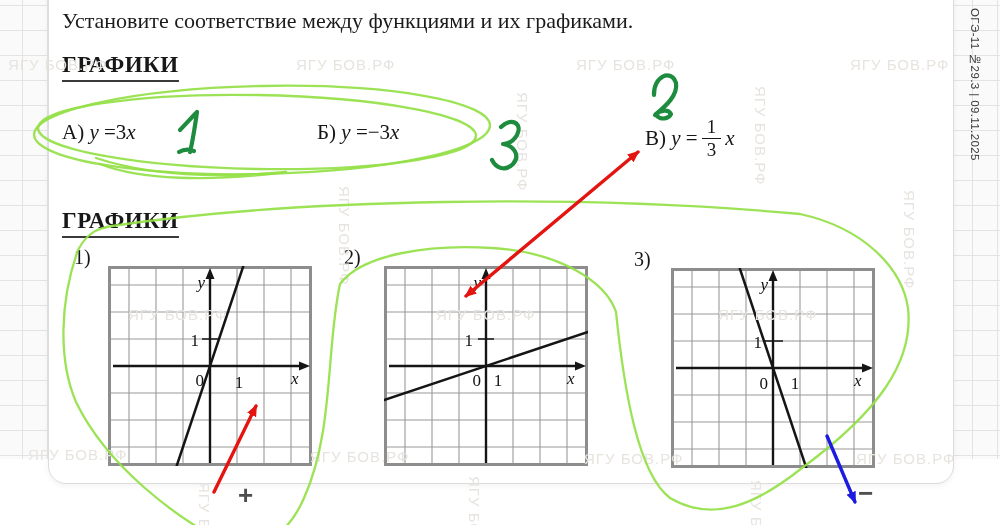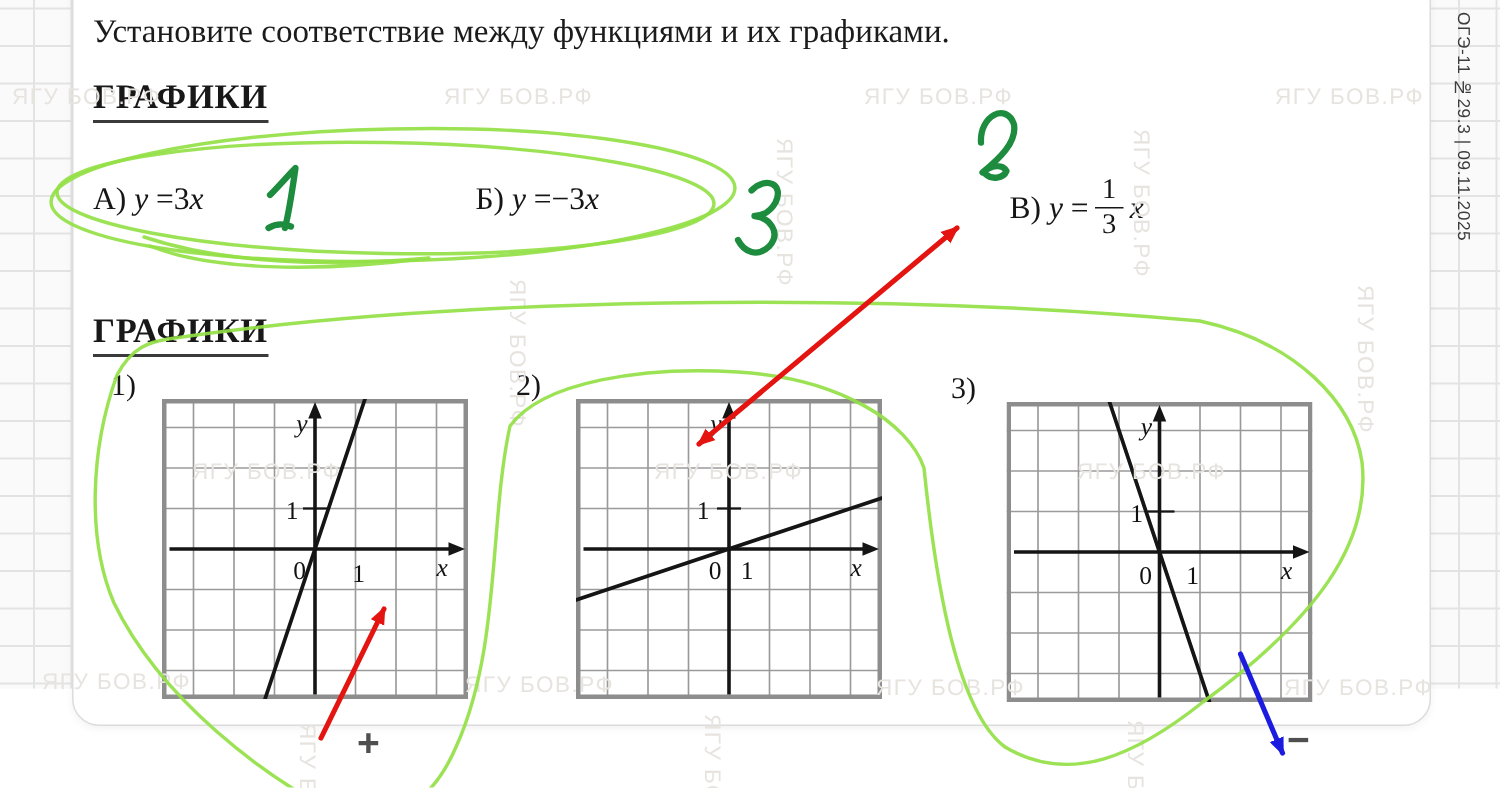--- a/index.html
+++ b/index.html
@@ -64,21 +64,21 @@
     <span class="v">y</span>
     <span>=</span><span>3</span><span class="v">x</span>
   </div>
 
   <div class="abs fn-item" style="left:317px;top:120px">
     <span>Б)</span>
     <span class="v">y</span>
     <span>=</span><span>−3</span><span class="v">x</span>
   </div>
 
-  <div class="abs fn-item" style="left:673px;top:118px">
+  <div class="abs fn-item" style="left:645px;top:118px">
     <span>В)</span>
     <span class="v">y</span>
     <span>=</span><span class="frac"><span class="num">1</span><span class="den">3</span></span><span class="v">x</span>
   </div>
 
   <div class="abs sec-heading h-graph">ГРАФИКИ</div>
 
   <div class="abs g-label" style="left:74px;top:246px">1)</div>
   <div class="abs g-label" style="left:344px;top:246px">2)</div>
   <div class="abs g-label" style="left:634px;top:248px">3)</div>

